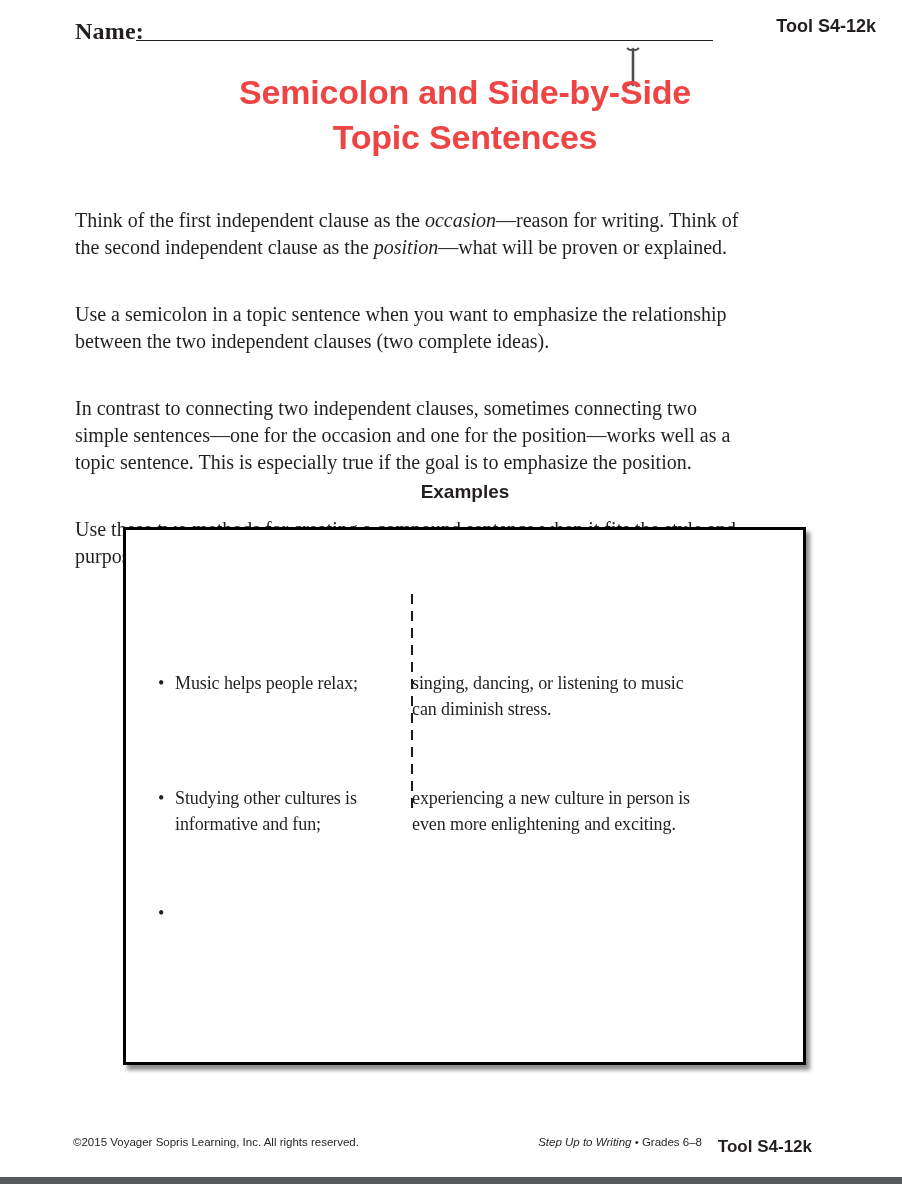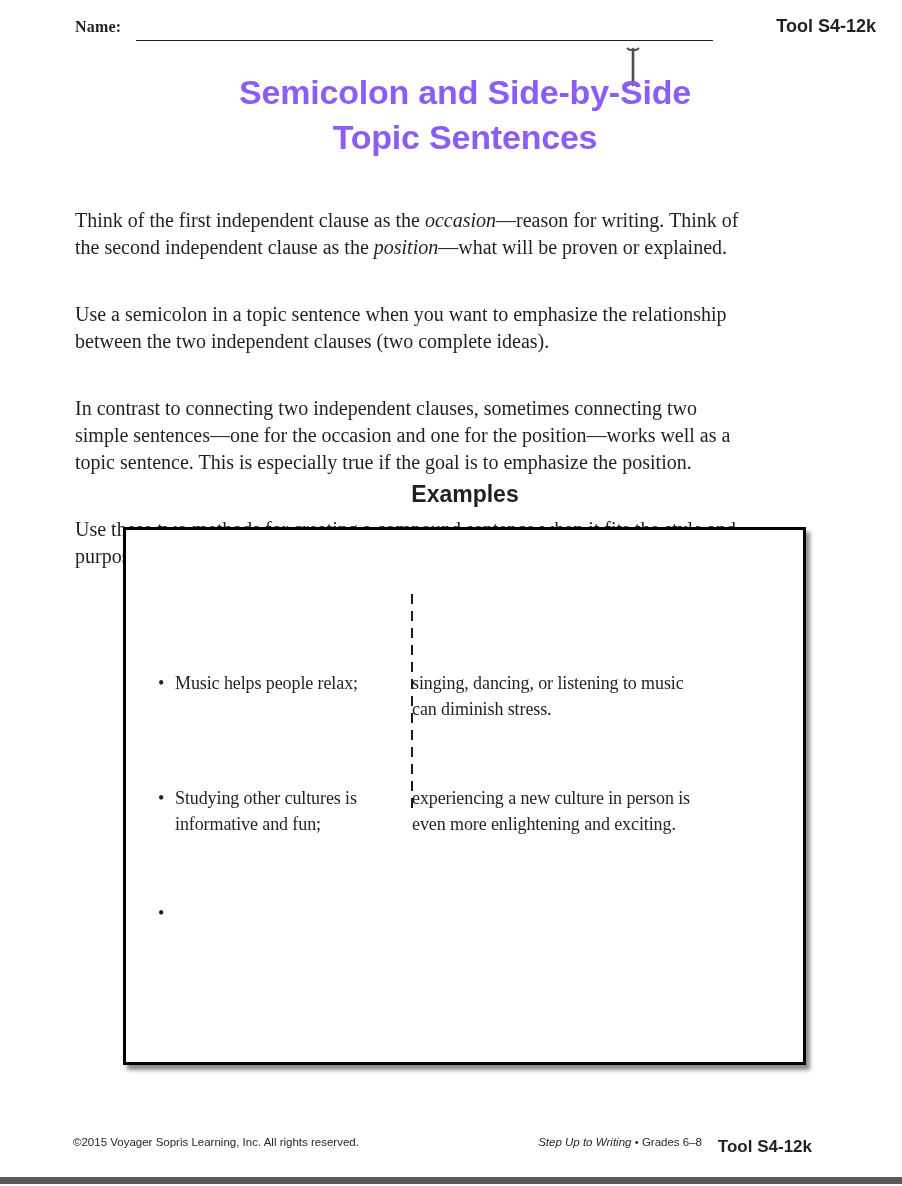--- a/index.html
+++ b/index.html
@@ -11,59 +11,59 @@
     width: 902px; height: 1186px;
     background: #ffffff;
     color: #231f20;
     font-family: "Liberation Serif", serif;
   }
 
   
   .name-label {
     position: absolute; left: 75px; top: 18px;
     font-family: "Liberation Serif", serif;
-    font-size: 16px; font-weight: 600; letter-spacing: .2px;
+    font-size: 24px; font-weight: 600; letter-spacing: .2px;
   }
   .name-line {
     position: absolute; left: 136px; top: 40px; width: 577px; height: 0;
     border-top: 1.6px solid #231f20;
   }
   .header-tool {
     position: absolute; right: 26px; top: 16px;
     font-family: "Liberation Sans", sans-serif;
     font-size: 18px; font-weight: bold;
   }
 
   
   .text-cursor { position: absolute; left: 624px; top: 45px; width: 18px; height: 44px; }
 
   
   .page-title {
     position: absolute; left: 30px; top: 70px; width: 870px;
     text-align: center;
     font-family: "Liberation Sans", sans-serif;
     font-weight: bold; font-size: 34px; line-height: 45px;
-    color: #8b5cf6; letter-spacing: -0.2px;
+    color: #ef4444; letter-spacing: -0.2px;
   }
 
   
   .intro {
     position: absolute; left: 75px; top: 180px; width: 766px;
     font-size: 20px; line-height: 27px;
     white-space: pre-line;
   }
   .intro p { margin-bottom: 13px; }
   .ital { font-style: italic; }
 
   
   .examples-heading {
     position: absolute; left: 30px; top: 481px; width: 870px;
     text-align: center;
     font-family: "Liberation Sans", sans-serif;
-    font-weight: bold; font-size: 23px;
+    font-weight: bold; font-size: 19px;
   }
   .examples-box {
     position: absolute; left: 123px; top: 527px; width: 683px; height: 538px;
     border: 3px solid #000;
     background: #fff;
     box-shadow: 4px 5px 4px rgba(0,0,0,0.45);
     padding: 10px 0 10px 0;
     font-size: 18px; line-height: 26px; letter-spacing: -0.1px;
     white-space: pre-line;
     overflow: hidden;

